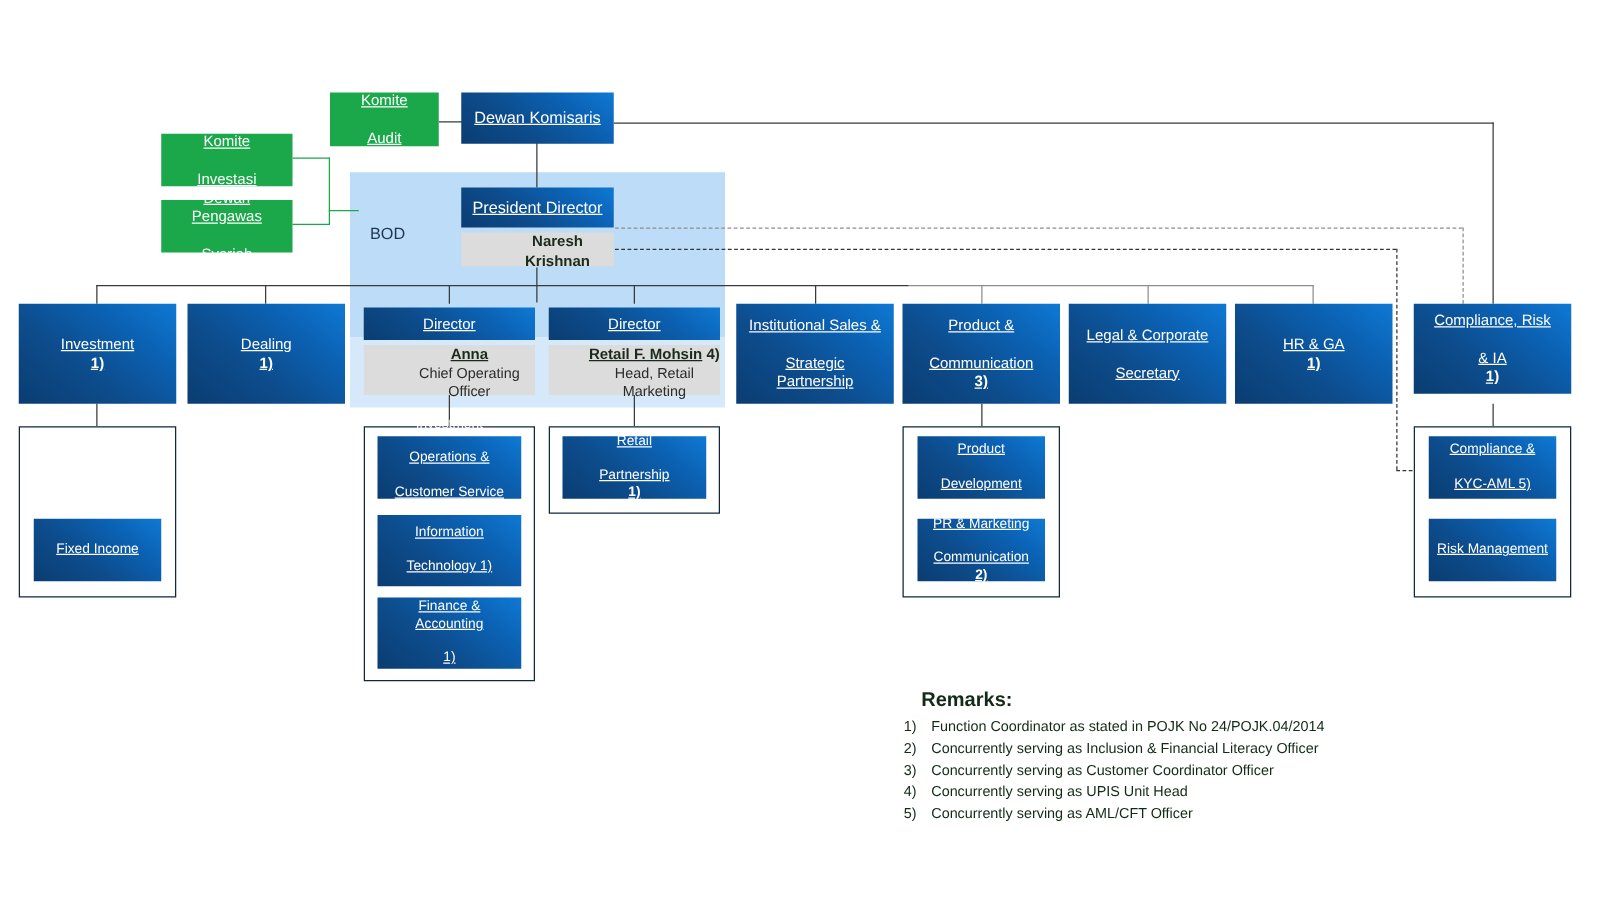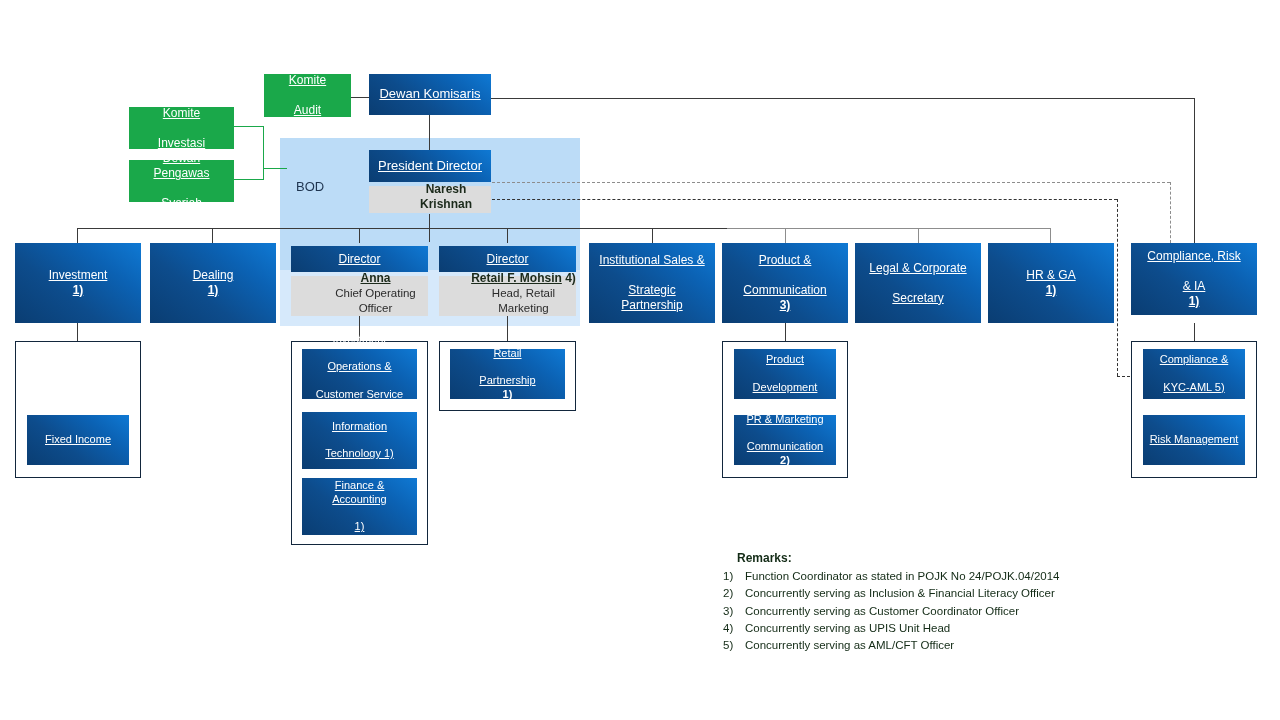--- a/index.html
+++ b/index.html
@@ -20,21 +20,21 @@
   .blue{background:linear-gradient(38deg,#0a3d72 0%,#0d4c8c 38%,#0b62b4 72%,#0f79d4 100%);}
   .green{background:#1aa84a;}
 
   
   .fs13{font-size:13px;}
   .fs12{font-size:12px;}
   .fs11{font-size:11px;}
 
   
   .nameplate{position:absolute;box-sizing:border-box;background:#dcdcdc;color:#1b2a1b;
-             display:flex;flex-direction:column;align-items:center;justify-content:flex-end;
+             display:flex;flex-direction:column;align-items:center;justify-content:flex-start;
              text-align:center;line-height:1.3;z-index:6;padding-left:32px;}
   .nameplate .nm{font-weight:bold;font-size:12px;}
   .nameplate .nm u{text-decoration:underline;}
   .nameplate .nm .sup{text-decoration:none;}
   .nameplate .role{font-size:11.5px;color:#2b2b2b;}
 
   
   #bod-panel{position:absolute;background:#bcdcf7;z-index:1;}
   #bod-label{position:absolute;font-size:13px;color:#1f3550;z-index:4;}
 
@@ -47,21 +47,21 @@
   .ln.h{height:1.4px;}
   .ln.gray{background:#8d8d8d;}
   .ln.green-ln{background:#1aa84a;}
   .dash-h{position:absolute;height:0;border-top:1.5px dashed #333333;z-index:2;}
   .dash-v{position:absolute;width:0;border-left:1.5px dashed #333333;z-index:2;}
   .dash-v.gy{border-left-color:#8d8d8d;}
   .dash-h.gy{border-top-color:#8d8d8d;}
 
   
   #remarks{position:absolute;color:#132b16;font-size:11.5px;line-height:1.5;z-index:7;}
-  #remarks .rtitle{font-weight:bold;font-size:12px;margin-bottom:1px;padding-left:14px;}
+  #remarks .rtitle{font-weight:bold;font-size:16px;margin-bottom:1px;padding-left:14px;}
   #remarks .ritem{display:flex;}
   #remarks .rnum{width:22px;flex:0 0 22px;}
 </style>
 </head>
 <body>
 
 <div id="canvas">
 
   <div id="bod-panel" style="left:280px;top:138px;width:300px;height:92px;"></div>
   <div id="bod-panel-b" style="position:absolute;left:280px;top:138px;width:300px;height:92px;background:#bcdcf7;z-index:1;"></div>

